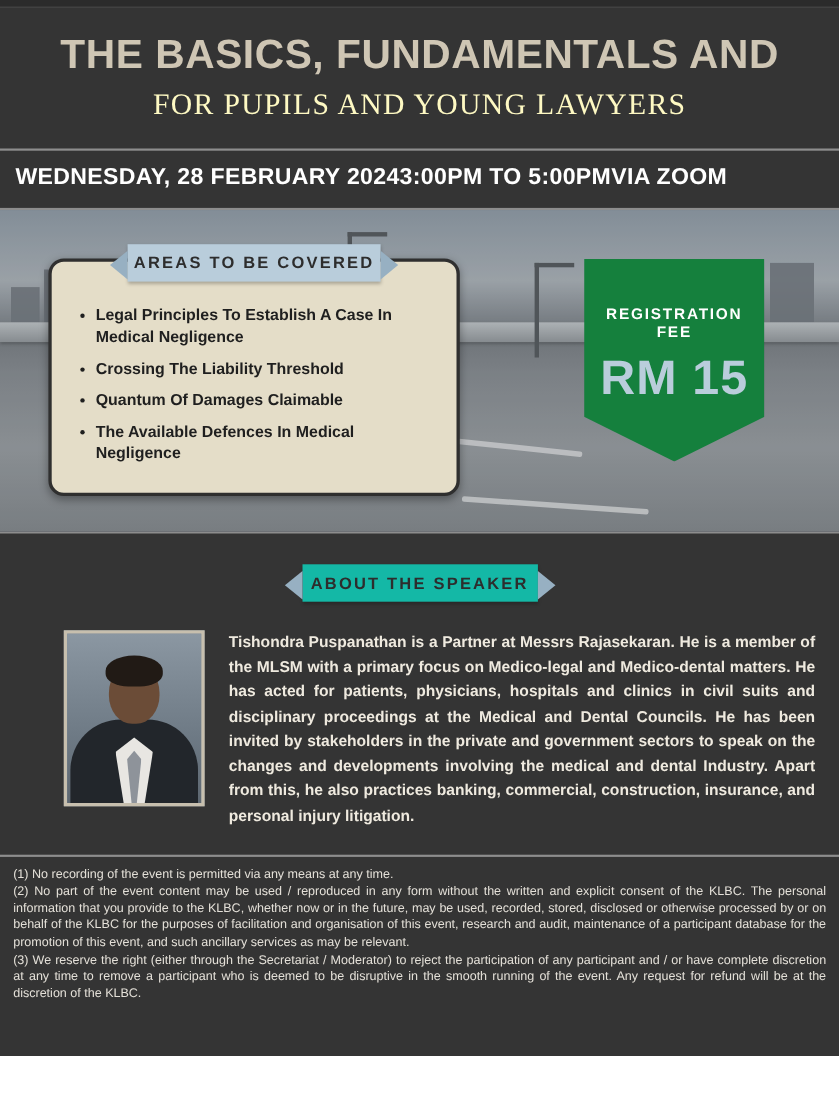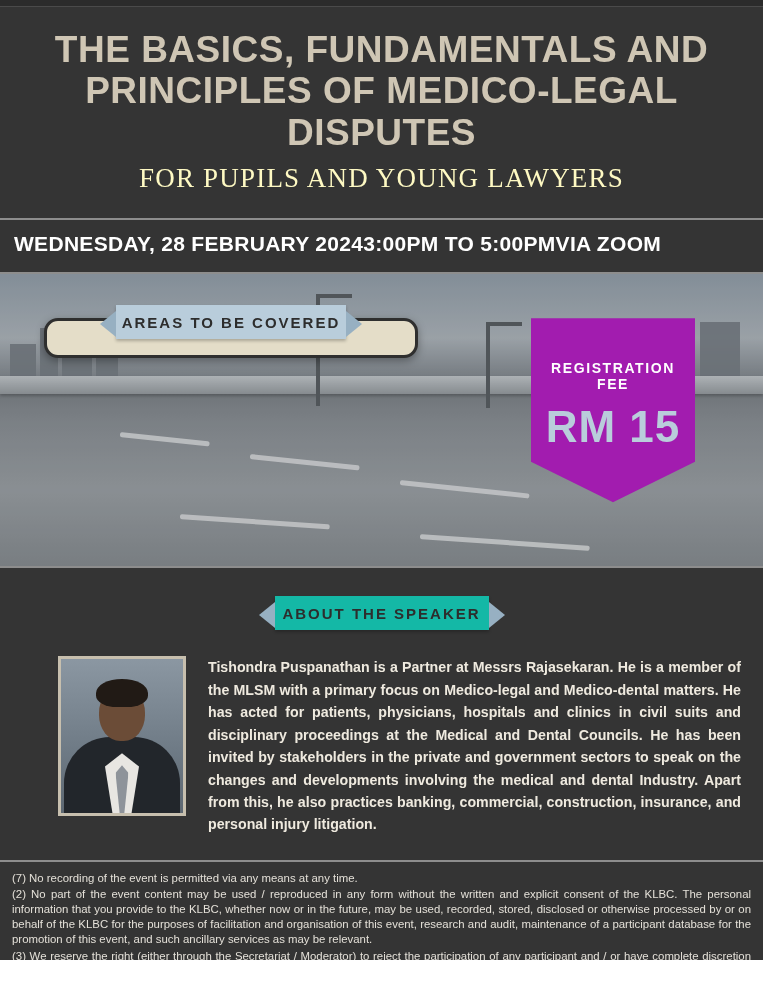--- a/index.html
+++ b/index.html
@@ -167,21 +167,21 @@
   }
 
   
   .fee {
     position: absolute;
     right: 68px;
     top: 44px;
     width: 164px;
     text-align: center;
     color: #ffffff;
-    background: #a21caf;
+    background: #15803d;
     filter: drop-shadow(0 3px 5px rgba(0,0,0,.4));
     clip-path: polygon(0 0, 100% 0, 100% 78%, 50% 100%, 0 78%);
     padding: 42px 8px 50px 8px;
   }
   .fee-label {
     font-weight: bold;
     font-size: 14px;
     letter-spacing: 1.6px;
     text-transform: uppercase;
   }
@@ -297,21 +297,20 @@
 </style>
 </head>
 <body>
 
 <div class="poster">
 
   <div class="topstrip"></div>
 
   <div class="title-block">
     <div class="title-main">THE BASICS, FUNDAMENTALS AND</div>
-    <div class="title-main">PRINCIPLES OF MEDICO-LEGAL DISPUTES</div>
     <div class="title-sub">FOR PUPILS AND YOUNG LAWYERS</div>
   </div>
 
   <div class="divider"></div>
 
   <div class="date-bar">
     <span class="d1">WEDNESDAY, 28 FEBRUARY 2024</span>
     <span class="d2">3:00PM TO 5:00PM</span>
     <span class="d3">VIA ZOOM</span>
   </div>
@@ -338,20 +337,26 @@
         <div class="lane" style="left:180px;top:138px;width:150px;transform:rotate(4deg);"></div>
         <div class="lane" style="left:420px;top:158px;width:170px;transform:rotate(4deg);"></div>
       </div>
       <div class="pole" style="left:316px;top:20px;height:112px;"></div>
       <div class="pole" style="left:486px;top:48px;height:86px;"></div>
       <div class="hero-veil"></div>
     </div>
 
     <div class="areas-card">
       <div class="ribbon">AREAS TO BE COVERED</div>
+      <ul class="areas-list">
+        <li>Legal Principles To Establish A Case In Medical Negligence</li>
+        <li>Crossing The Liability Threshold</li>
+        <li>Quantum Of Damages Claimable</li>
+        <li>The Available Defences In Medical Negligence</li>
+      </ul>
     </div>
 
     <div class="fee">
       <div class="fee-label">REGISTRATION FEE</div>
       <div class="fee-amount">RM 15</div>
     </div>
   </div>
 
   <div class="mid-divider"></div>
 
@@ -366,18 +371,18 @@
         <div class="ph-head"></div>
         <div class="ph-hair"></div>
       </div>
       <div class="speaker-text">Tishondra Puspanathan is a Partner at Messrs Rajasekaran. He is a member of the MLSM with a primary focus on Medico-legal and Medico-dental matters. He has acted for patients, physicians, hospitals and clinics in civil suits and disciplinary proceedings at the Medical and Dental Councils. He has been invited by stakeholders in the private and government sectors to speak on the changes and developments involving the medical and dental Industry. Apart from this, he also practices banking, commercial, construction, insurance, and personal injury litigation.</div>
     </div>
   </div>
 
   <div class="terms-divider"></div>
 
   <div class="terms">
-    <p>(7) No recording of the event is permitted via any means at any time.</p>
+    <p>(1) No recording of the event is permitted via any means at any time.</p>
     <p>(2) No part of the event content may be used / reproduced in any form without the written and explicit consent of the KLBC. The personal information that you provide to the KLBC, whether now or in the future, may be used, recorded, stored, disclosed or otherwise processed by or on behalf of the KLBC for the purposes of facilitation and organisation of this event, research and audit, maintenance of a participant database for the promotion of this event, and such ancillary services as may be relevant.</p>
     <p>(3) We reserve the right (either through the Secretariat / Moderator) to reject the participation of any participant and / or have complete discretion at any time to remove a participant who is deemed to be disruptive in the smooth running of the event. Any request for refund will be at the discretion of the KLBC.</p>
   </div>
 
 </div>
 
 </body></html>

